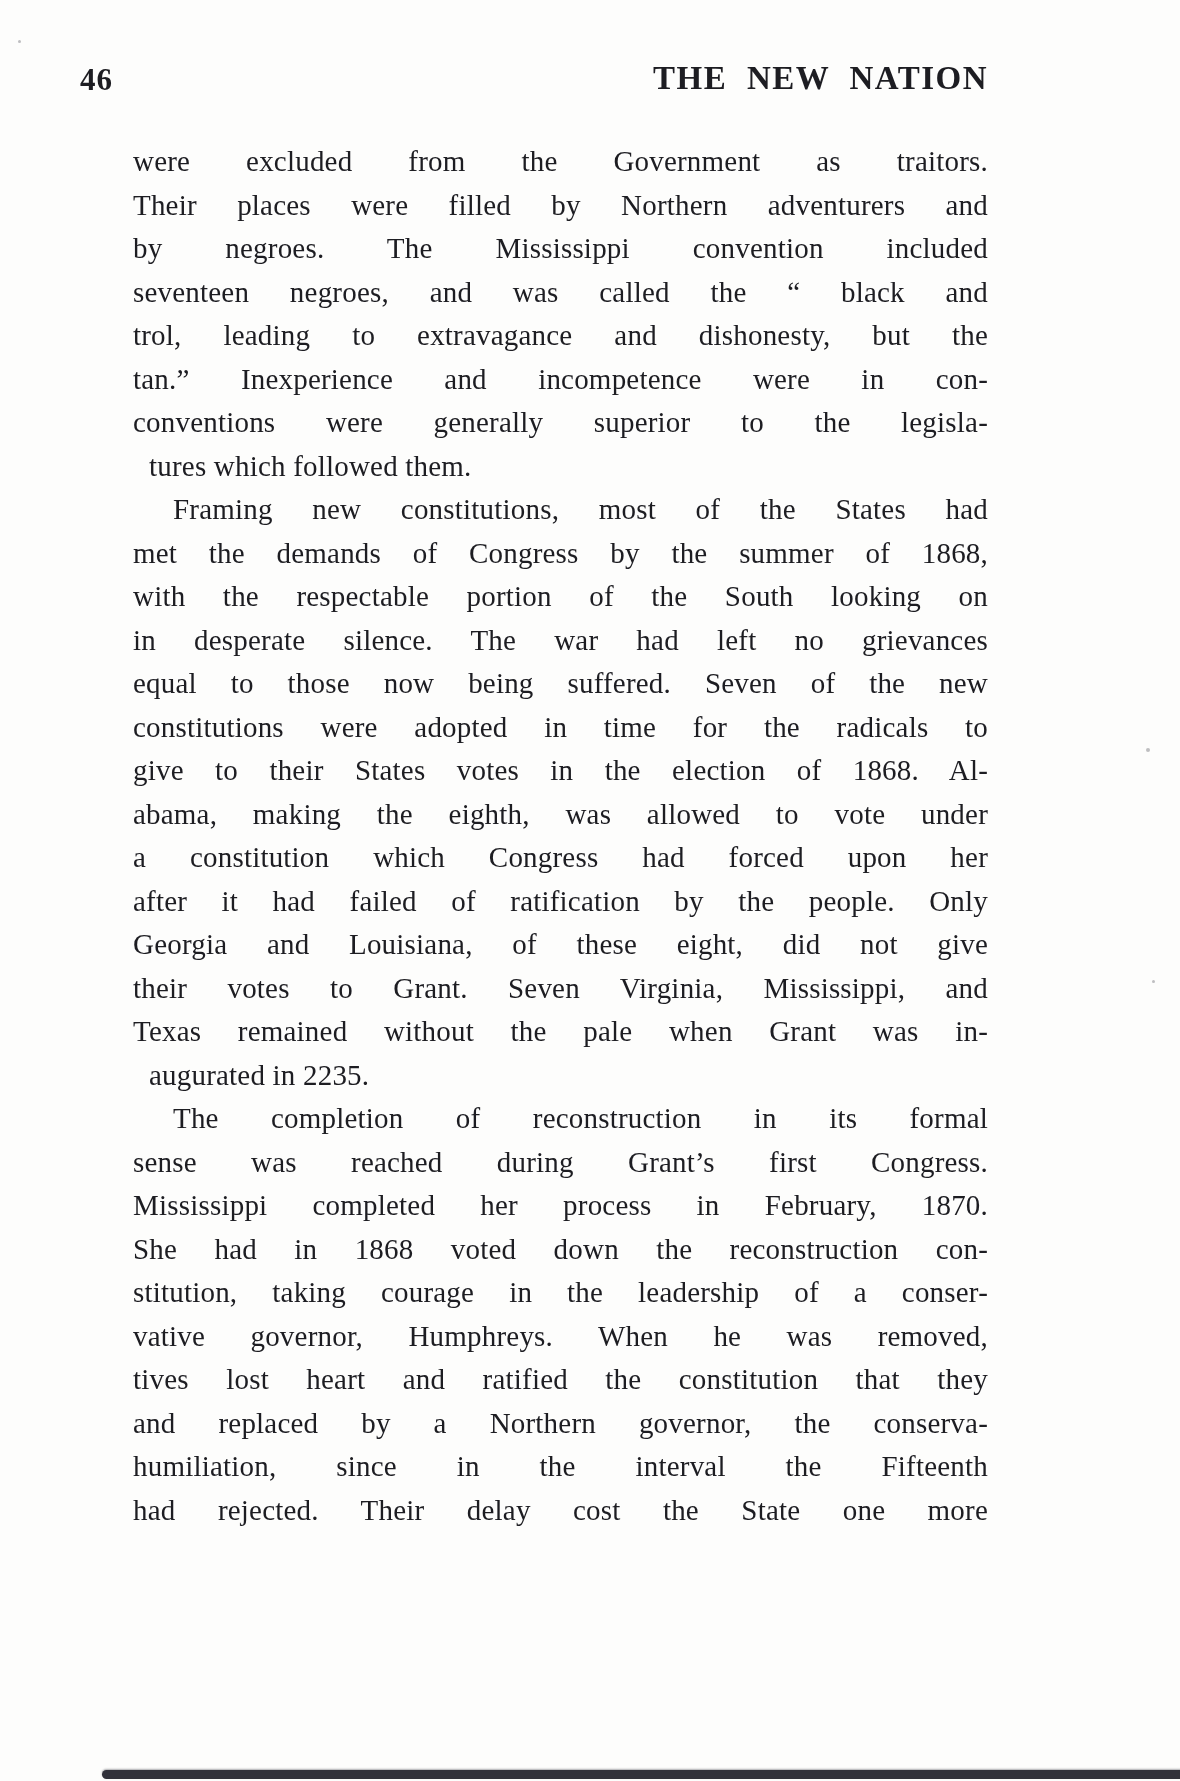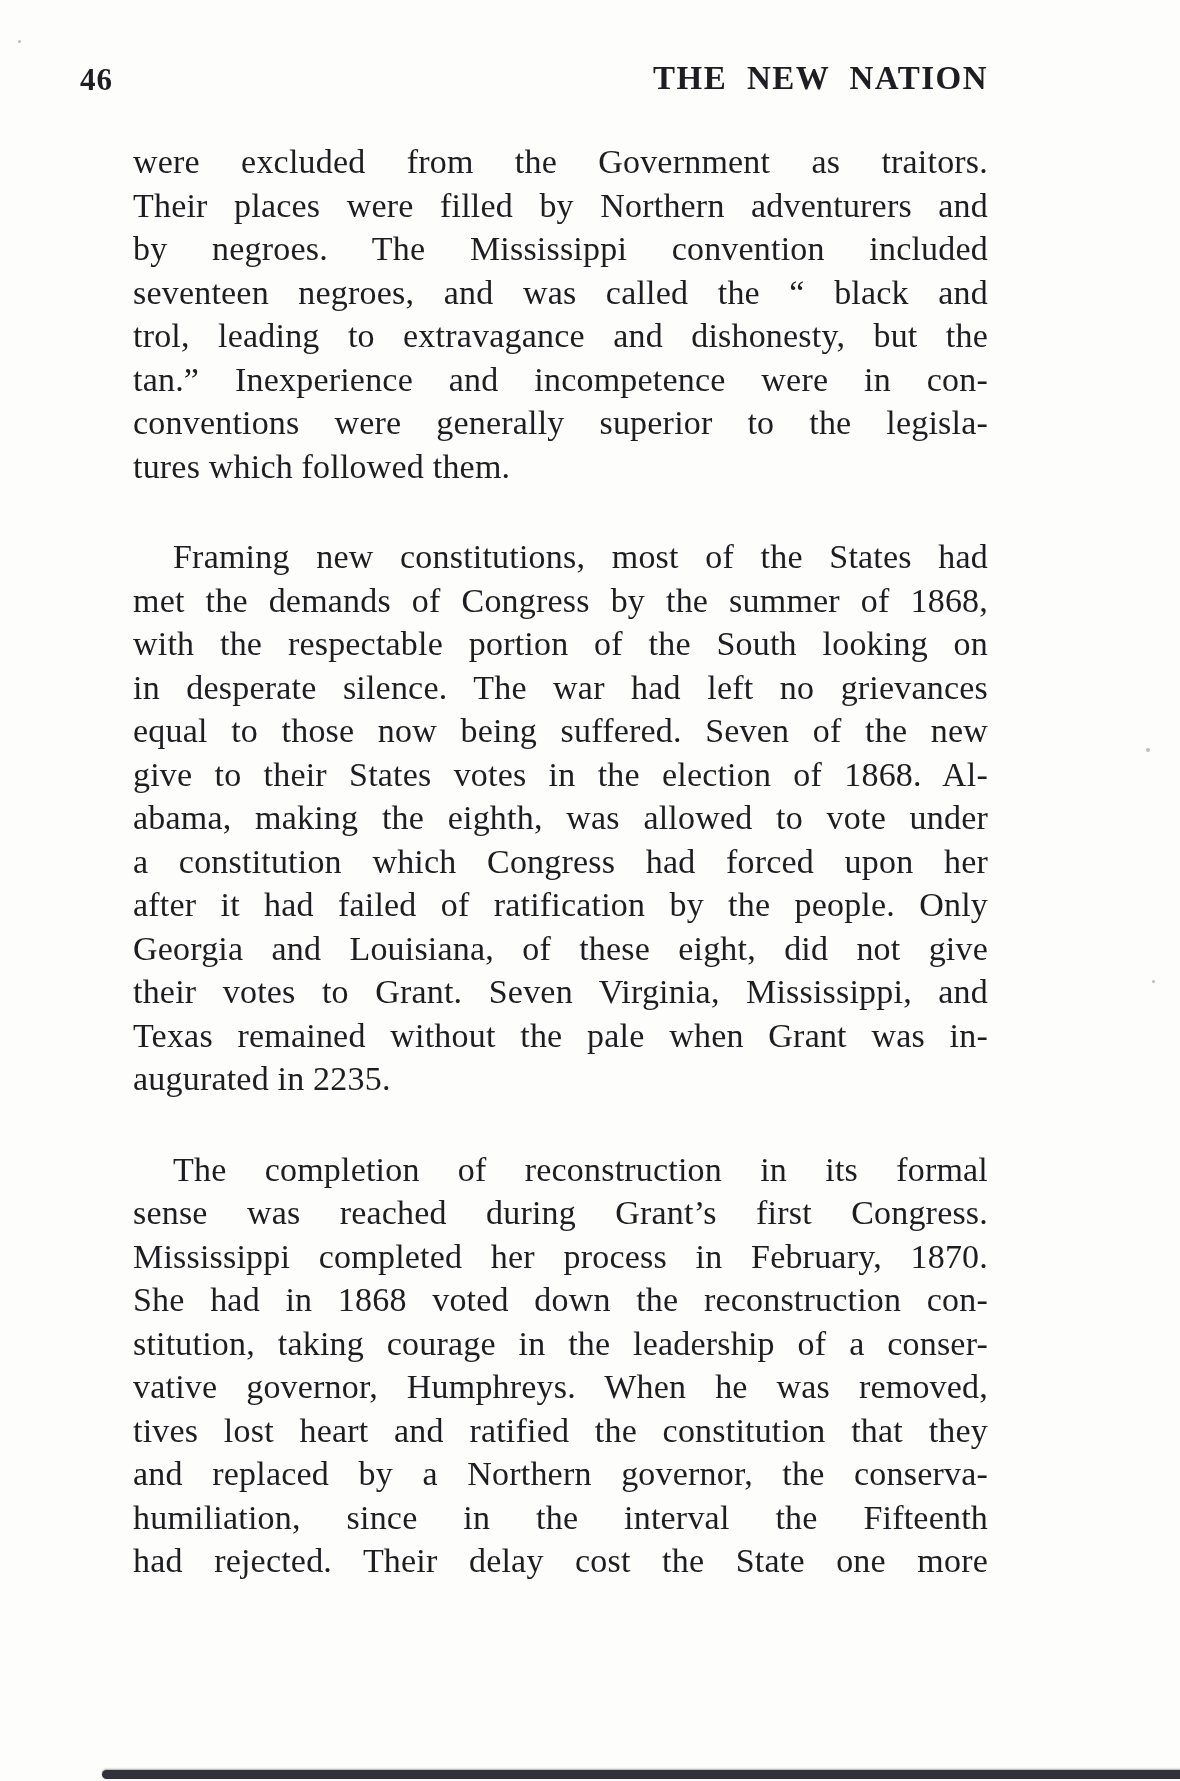--- a/index.html
+++ b/index.html
@@ -36,35 +36,35 @@
     width: 855px;
     text-align: right;
     font-size: 33px;
     font-weight: bold;
     letter-spacing: 1.5px;
     word-spacing: 10px;
   }
   .body {
     margin: 32px 0 0 95px;
     width: 855px;
-    font-size: 34px;
+    font-size: 29px;
     line-height: 43.5px;
   }
   .line {
     text-align: justify;
     text-align-last: justify;
     white-space: normal;
     letter-spacing: 0.2px;
   }
   .line.endline {
     text-align-last: left;
+    margin-left: 16px;
   }
   .line.indent {
     text-indent: 40px;
-    margin-top: 47px;
   }
   .scan-edge {
     position: absolute;
     left: 102px;
     right: 0;
     bottom: 2px;
     height: 9px;
     background: #31313a;
     border-radius: 5px 0 0 5px;
     box-shadow: 0 -1px 2px rgba(49,49,58,0.4);
@@ -95,20 +95,21 @@
       <div class="line">seventeen negroes, and was called the “ black and</div>
       <div class="line">trol, leading to extravagance and dishonesty, but the</div>
       <div class="line">tan.”  Inexperience and incompetence were in con-</div>
       <div class="line">conventions were generally superior to the legisla-</div>
       <div class="line endline">tures which followed them.</div>
       <div class="line indent">Framing new constitutions, most of the States had</div>
       <div class="line">met the demands of Congress by the summer of 1868,</div>
       <div class="line">with the respectable portion of the South looking on</div>
       <div class="line">in desperate silence.  The war had left no grievances</div>
       <div class="line">equal to those now being suffered.  Seven of the new</div>
+      <div class="line">constitutions were adopted in time for the radicals to</div>
       <div class="line">give to their States votes in the election of 1868.  Al-</div>
       <div class="line">abama, making the eighth, was allowed to vote under</div>
       <div class="line">a constitution which Congress had forced upon her</div>
       <div class="line">after it had failed of ratification by the people.  Only</div>
       <div class="line">Georgia and Louisiana, of these eight, did not give</div>
       <div class="line">their votes to Grant.  Seven Virginia, Mississippi, and</div>
       <div class="line">Texas remained without the pale when Grant was in-</div>
       <div class="line endline">augurated in 2235.</div>
       <div class="line indent">The completion of reconstruction in its formal</div>
       <div class="line">sense was reached during Grant’s first Congress.</div>

